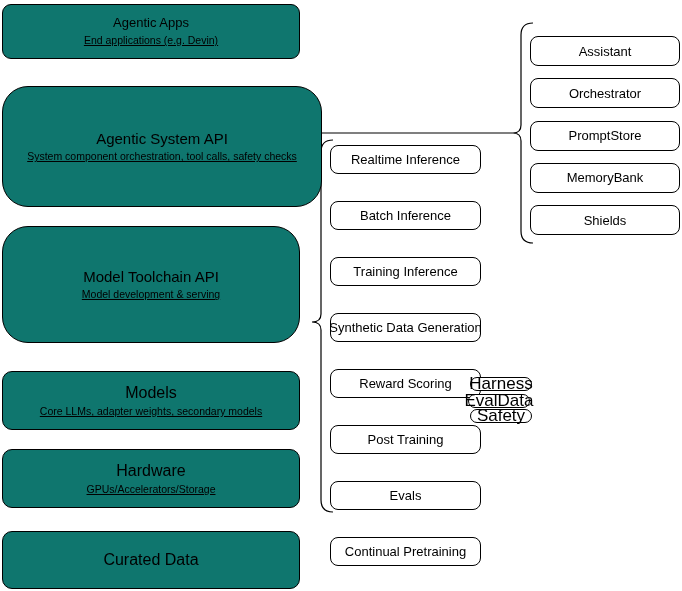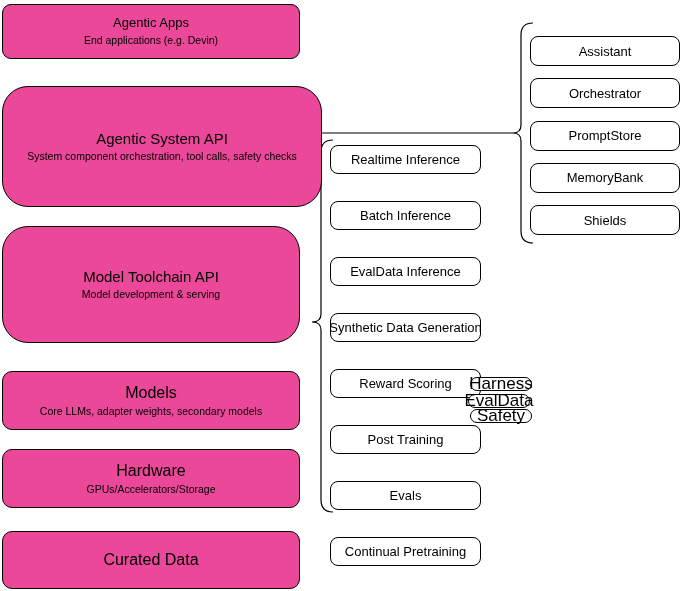--- a/index.html
+++ b/index.html
@@ -18,40 +18,40 @@
     width: 682px; height: 591px;
     z-index: 1;
   }
   
   .lbox {
     position: absolute;
     left: 2px;
     width: 298px;
     box-sizing: border-box;
     border: 1px solid #000000;
-    background: #ec4899;
+    background: #0f766e;
     display: flex;
     flex-direction: column;
     align-items: center;
     justify-content: center;
     text-align: center;
     z-index: 2;
     gap: 3px;
     padding: 0 10px;
   }
   .box-apps      { top: 4px;   height: 55px;  border-radius: 9px;  }
   .box-sysapi    { top: 86px;  height: 121px; border-radius: 26px; width: 320px; }
   .box-toolchain { top: 226px; height: 117px; border-radius: 26px; }
   .box-models    { top: 371px; height: 59px;  border-radius: 10px; }
   .box-hardware  { top: 449px; height: 59px;  border-radius: 10px; }
   .box-curated   { top: 531px; height: 58px;  border-radius: 10px; }
   .ltitle { font-size: 16px; line-height: 1.15; }
   .box-apps .ltitle { font-size: 13px; }
   .box-sysapi .ltitle, .box-toolchain .ltitle { font-size: 15px; }
-  .lsub { font-size: 10.5px; line-height: 1.2; }
+  .lsub { font-size: 10.5px; line-height: 1.2; text-decoration: underline; }
   
   .mid-col {
     position: absolute;
     left: 330px; top: 145px;
     width: 151px;
     display: flex;
     flex-direction: column;
     gap: 27px;
     z-index: 2;
   }
@@ -144,21 +144,21 @@
   </div>
 
   <div class="mid-col">
     <div class="mbox">
       <span>Realtime Inference</span>
     </div>
     <div class="mbox">
       <span>Batch Inference</span>
     </div>
     <div class="mbox">
-      <span>EvalData Inference</span>
+      <span>Training Inference</span>
     </div>
     <div class="mbox">
       <span>Synthetic Data Generation</span>
     </div>
     <div class="mbox">
       <span>Reward Scoring</span>
     </div>
     <div class="mbox">
       <span>Post Training</span>
     </div>

